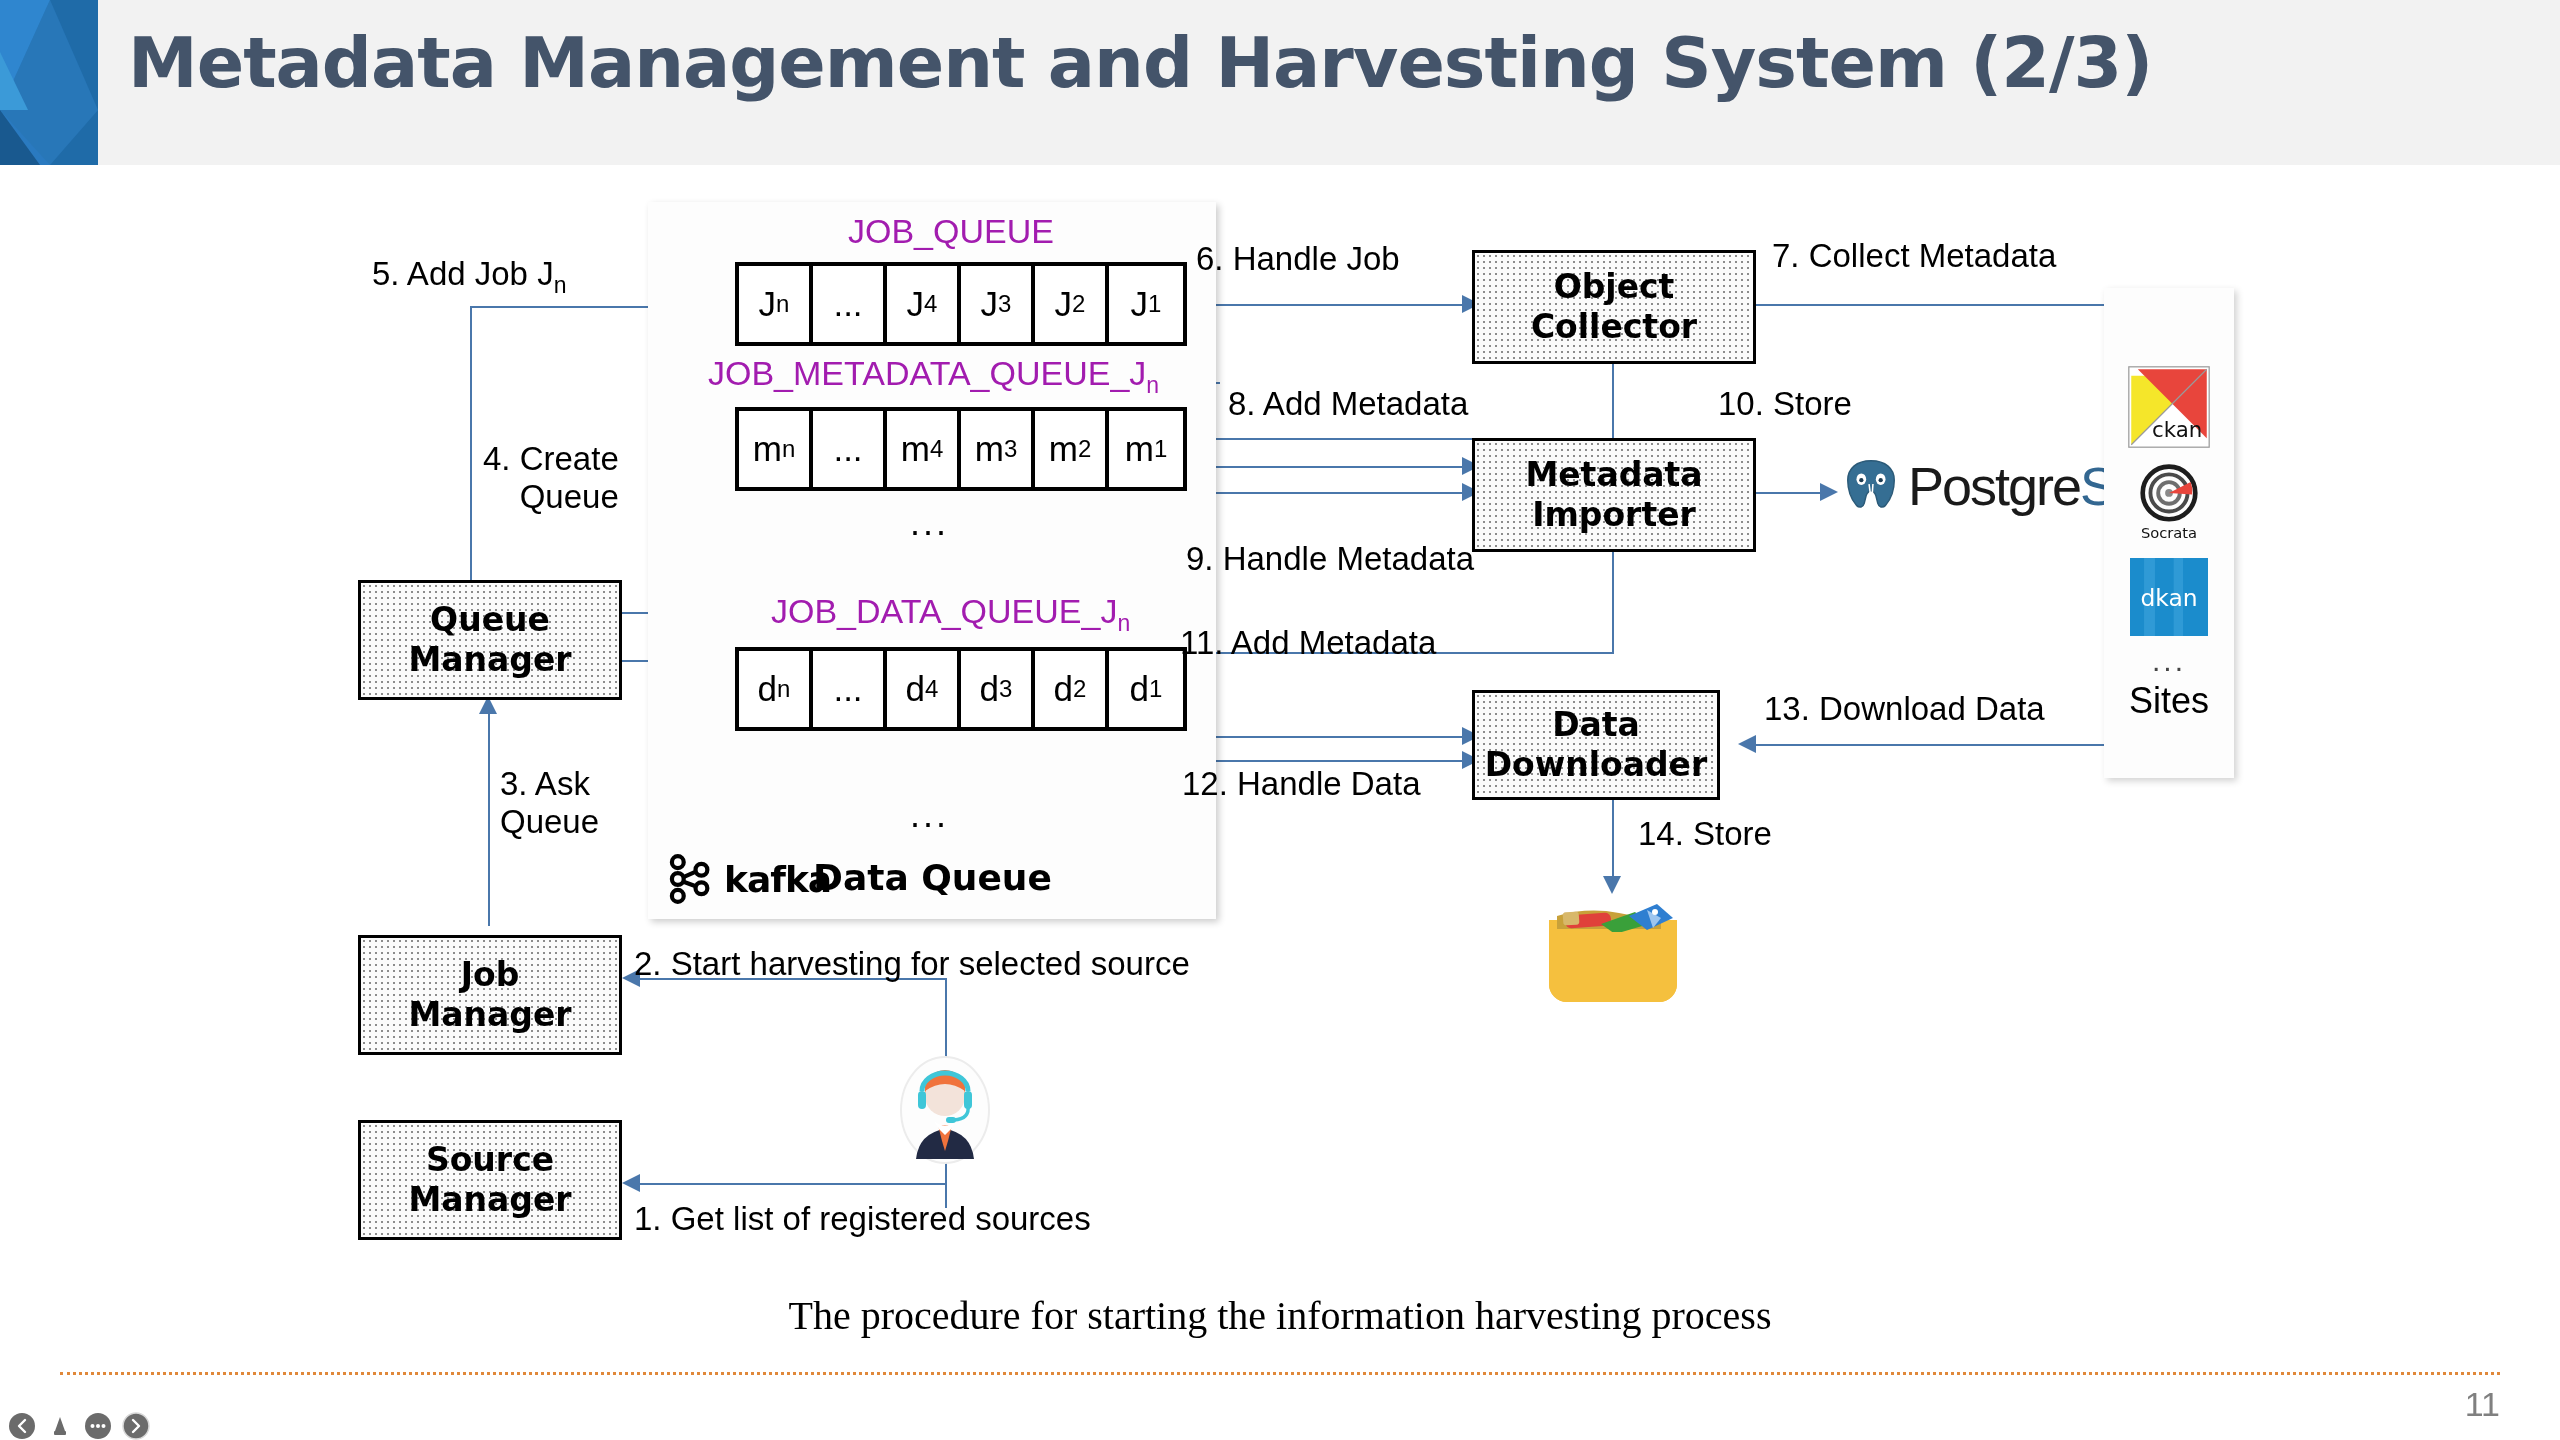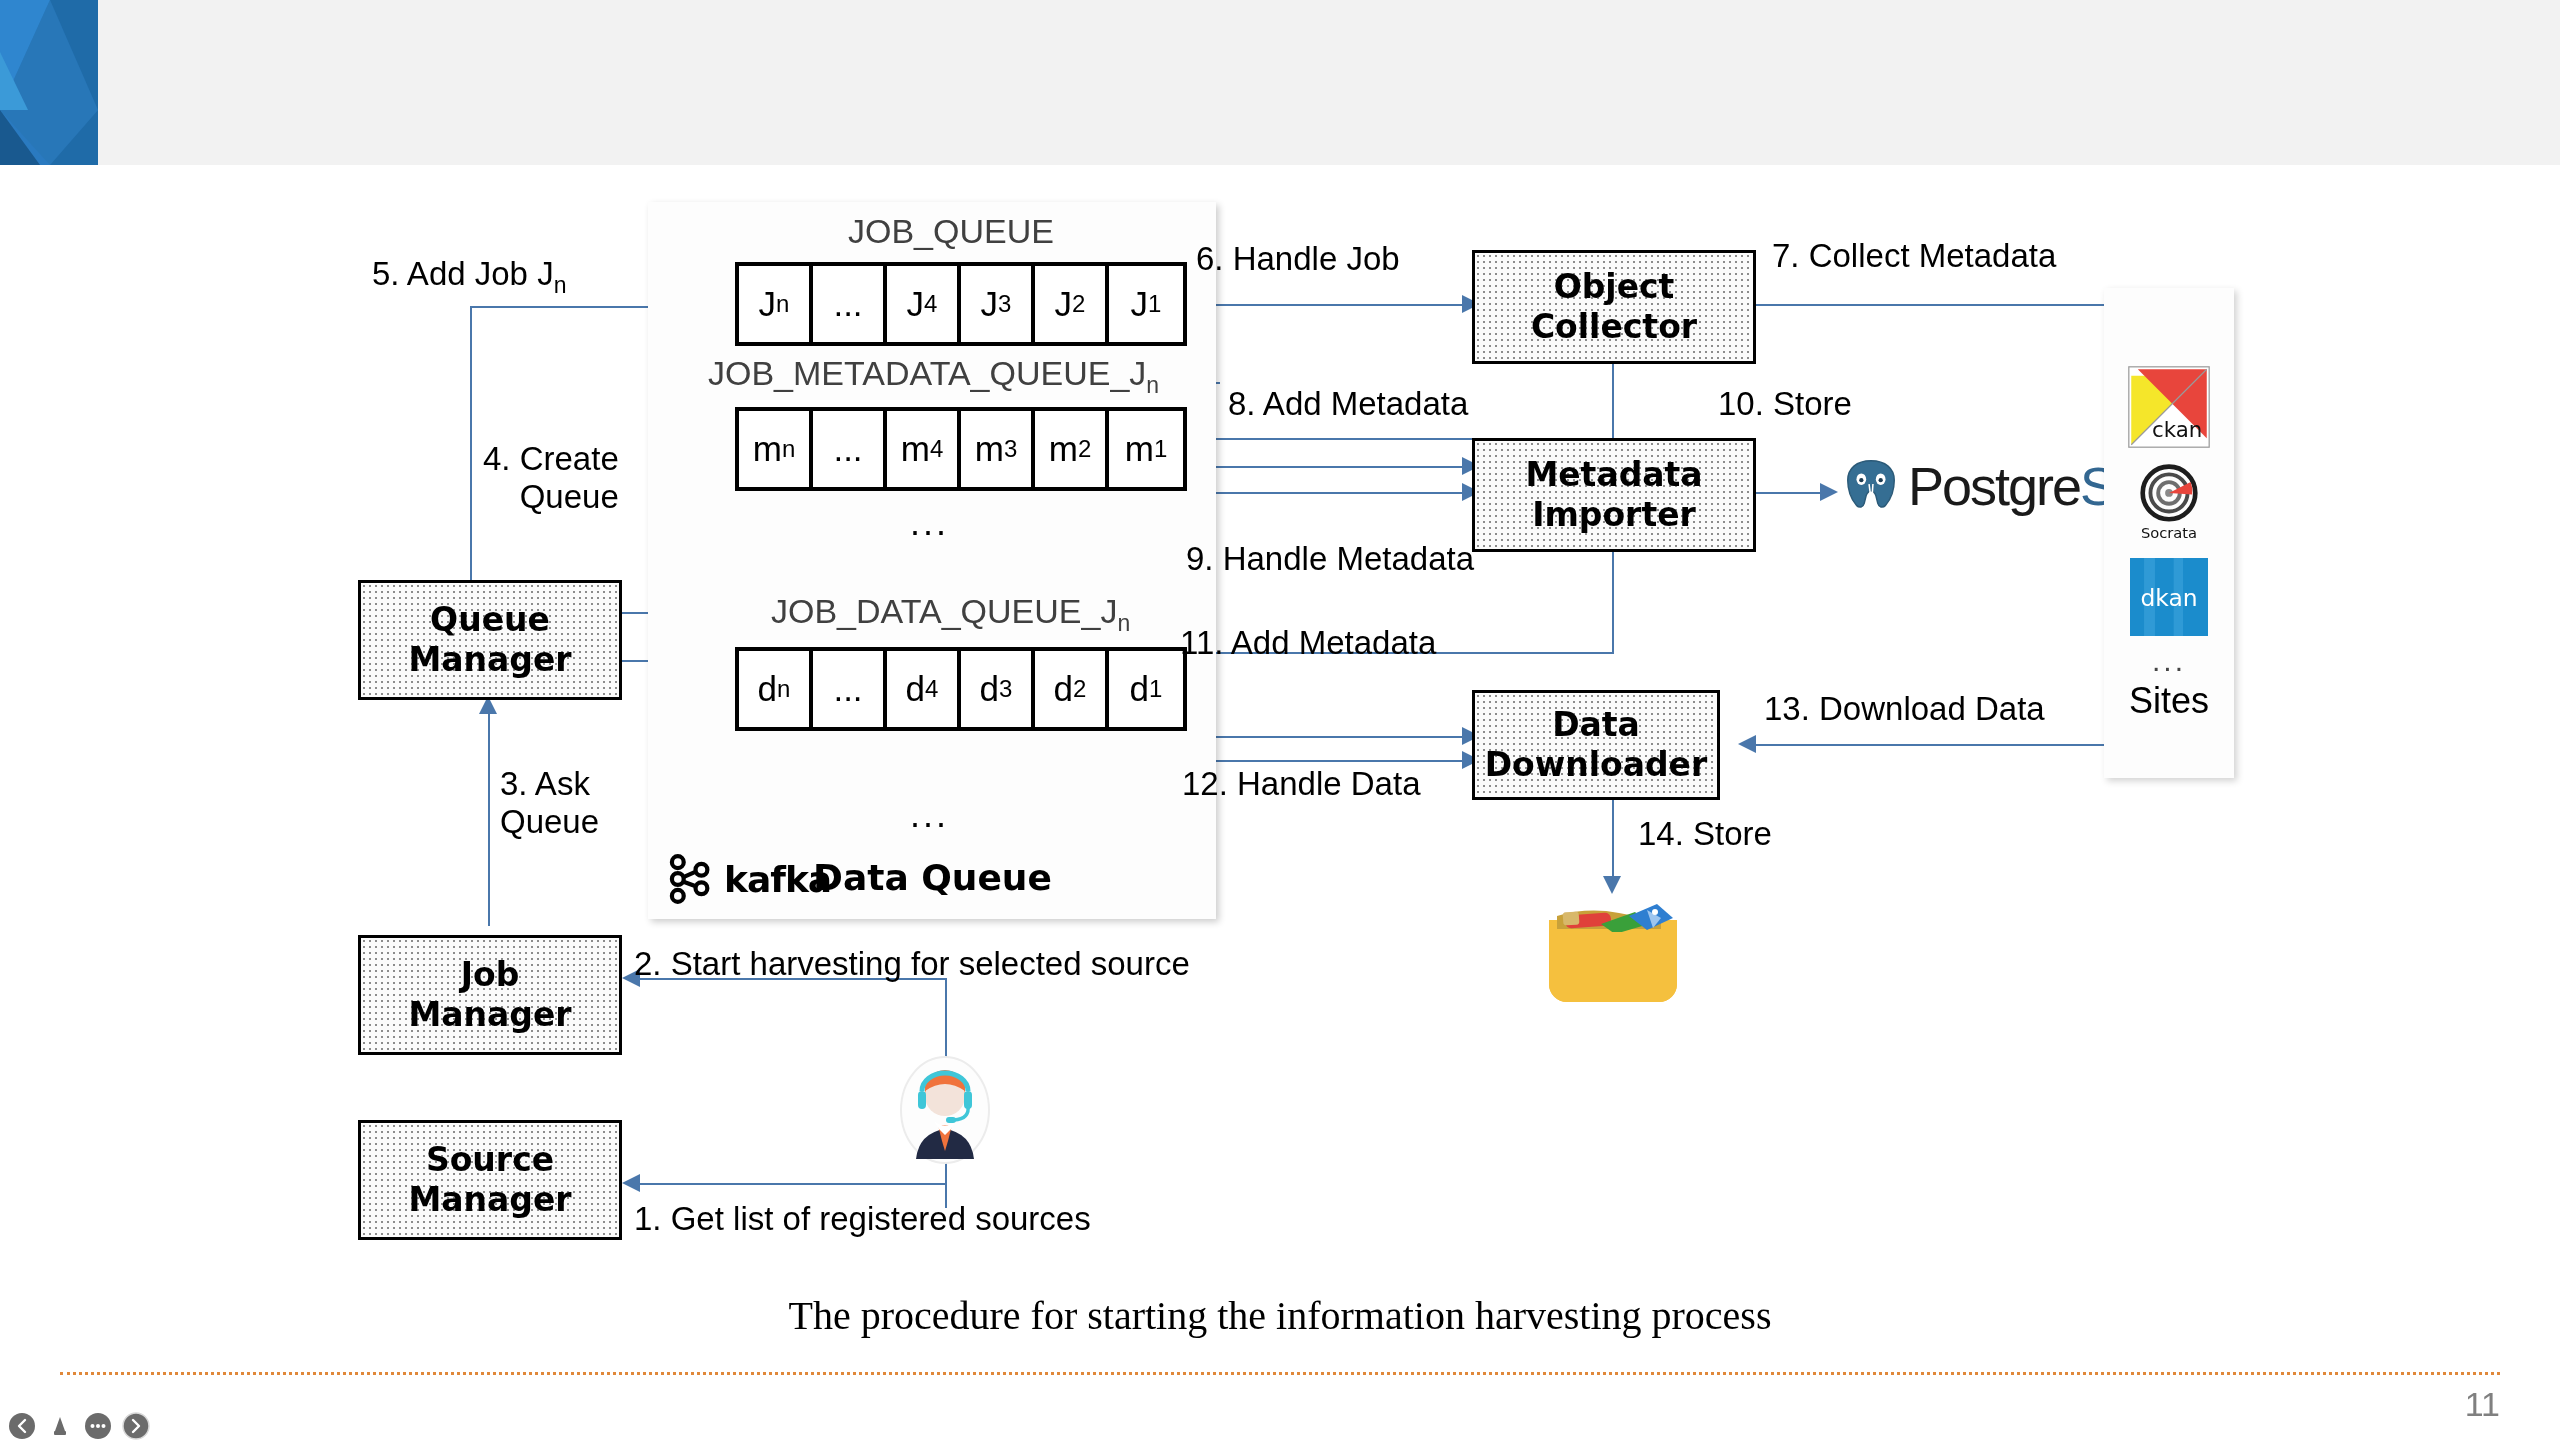--- a/index.html
+++ b/index.html
@@ -82,21 +82,21 @@
     position: absolute;
     left: 648px; top: 202px;
     width: 568px; height: 717px;
     background: #fdfdfd;
     box-shadow: 3px 3px 7px rgba(0,0,0,0.20);
   }
   .queue-title {
     position: absolute;
     font-family: "Liberation Sans", sans-serif;
     font-size: 34px;
-    color: #404040;
+    color: #a21caf;
     white-space: nowrap;
   }
   .queue-title sub { font-size: 23px; }
   .queue-row {
     position: absolute;
     display: flex;
     border: 4px solid #000;
     box-sizing: border-box;
     background: #fff;
     height: 84px;
@@ -201,20 +201,21 @@
   <svg id="title-deco" viewBox="0 0 98 195" preserveAspectRatio="none">
     <rect x="0" y="0" width="98" height="165" fill="#2a7ac0"></rect>
     <polygon points="0,0 50,0 0,110" fill="#2f86cf"></polygon>
     <polygon points="0,110 50,0 98,110 50,165" fill="#2877b8"></polygon>
     <polygon points="50,0 98,0 98,110" fill="#1f6ba8"></polygon>
     <polygon points="0,110 0,165 40,165" fill="#19598f"></polygon>
     <polygon points="0,165 40,165 0,195" fill="#ffffff"></polygon>
     <polygon points="98,110 98,165 50,165" fill="#1f6ba8"></polygon>
     <polygon points="0,52 0,110 28,110" fill="#3b9ad8"></polygon>
   </svg>
+  <div id="page-title">Metadata Management and Harvesting System (2/3)</div>
 </div>
 
 <div class="vline" style="left:945px; top:1108px; height:100px;"></div>
 <div class="hline" style="left:640px; top:1183px; width:307px;"></div>
 <div class="arw arw-l" style="left:622px; top:1174px;"></div>
 
 <div class="vline" style="left:945px; top:978px; height:82px;"></div>
 <div class="hline" style="left:640px; top:978px; width:307px;"></div>
 <div class="arw arw-l" style="left:622px; top:969px;"></div>
 

